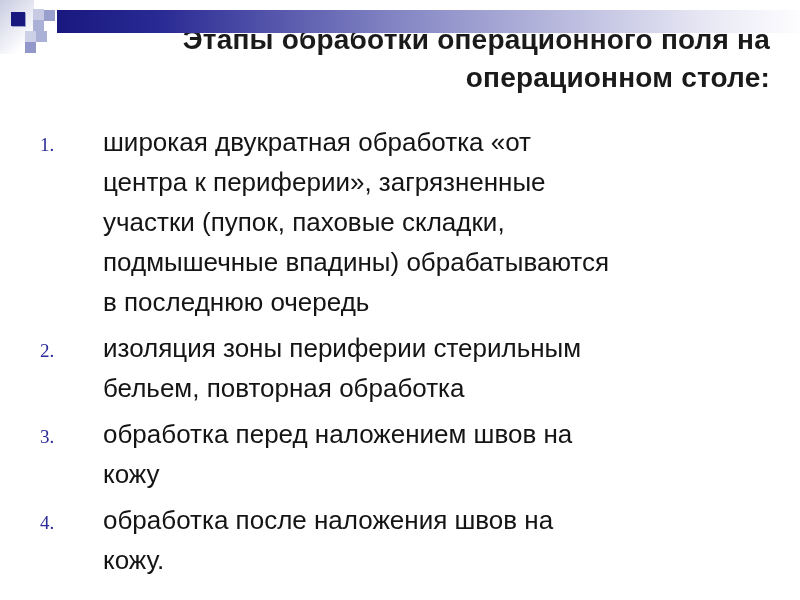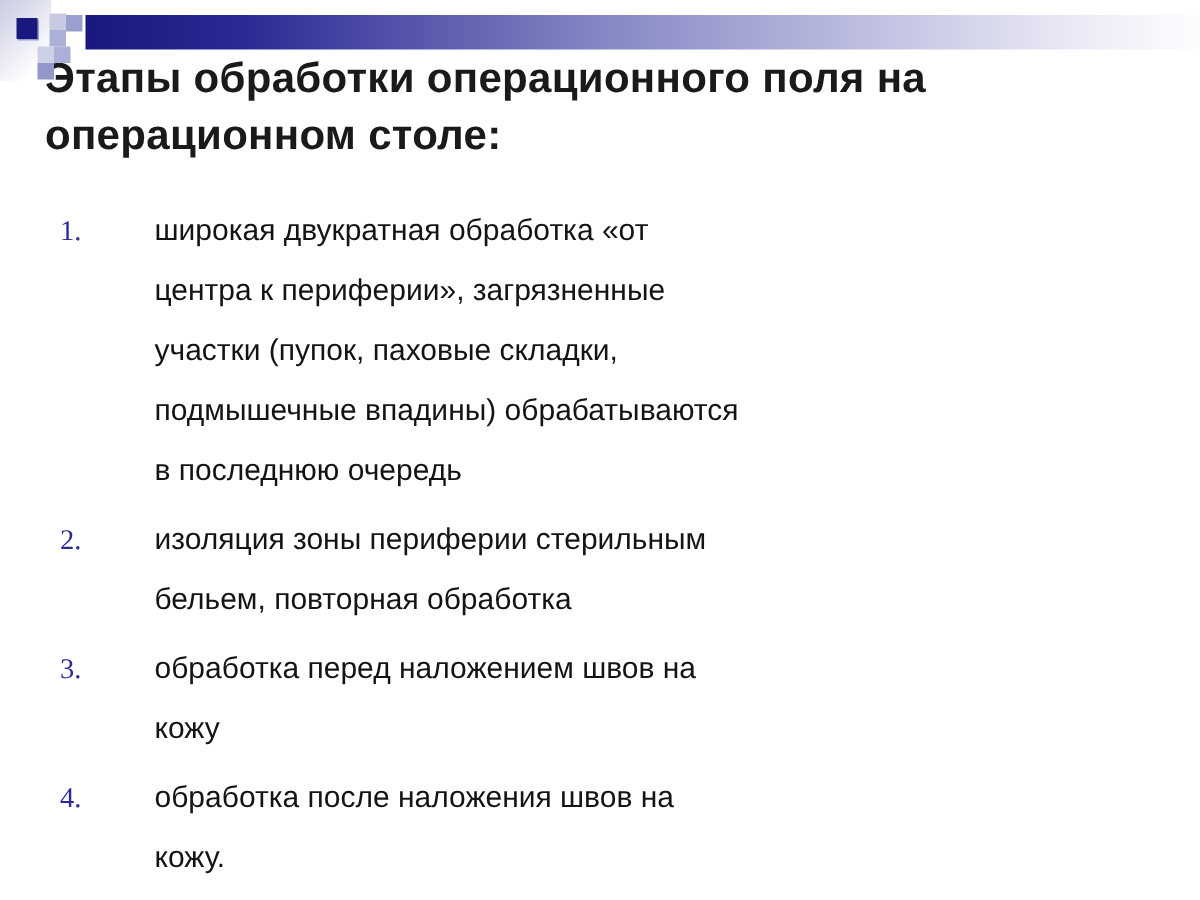--- a/index.html
+++ b/index.html
@@ -43,22 +43,22 @@
   }
   .sq-a { left: 33px; top: 9px;  width: 11px; height: 11px; background: var(--decor-light, #c7cae2); }
   .sq-b { left: 44px; top: 10px; width: 11px; height: 11px; background: var(--decor-medium, #9aa0ce); }
   .sq-c { left: 33px; top: 20px; width: 11px; height: 11px; background: var(--decor-mid, #abb0d6); }
   .sq-d { left: 25px; top: 31px; width: 11px; height: 11px; background: var(--decor-pale, #cdd1e8); }
   .sq-e { left: 36px; top: 31px; width: 11px; height: 11px; background: var(--decor-mid, #abb0d6); }
   .sq-f { left: 25px; top: 42px; width: 11px; height: 11px; background: var(--decor-deep, #9398ca); }
 
   
   .title {
-    margin: 33px 30px 0 30px;
-    text-align: left;
+    margin: 21px 30px 0 30px;
+    text-align: right;
     font-size: 28px;
     font-weight: bold;
     line-height: 38px;
     letter-spacing: 0.2px;
     color: var(--title-color, #1a1a1a);
     white-space: pre-line;
   }
 
   
   .list {
@@ -71,21 +71,21 @@
   }
   .item-number {
     flex: 0 0 63px;
     font-family: "Liberation Serif", serif;
     font-size: 19px;
     line-height: 40px;
     color: var(--number-blue, #2b2b96);
   }
   .item-text {
     flex: 1 1 auto;
-    font-size: 20px;
+    font-size: 26px;
     line-height: 40px;
     color: var(--text-color, #141414);
     white-space: pre-line;
   }
 </style>
 </head>
 <body>
 
 <div class="slide">
 

